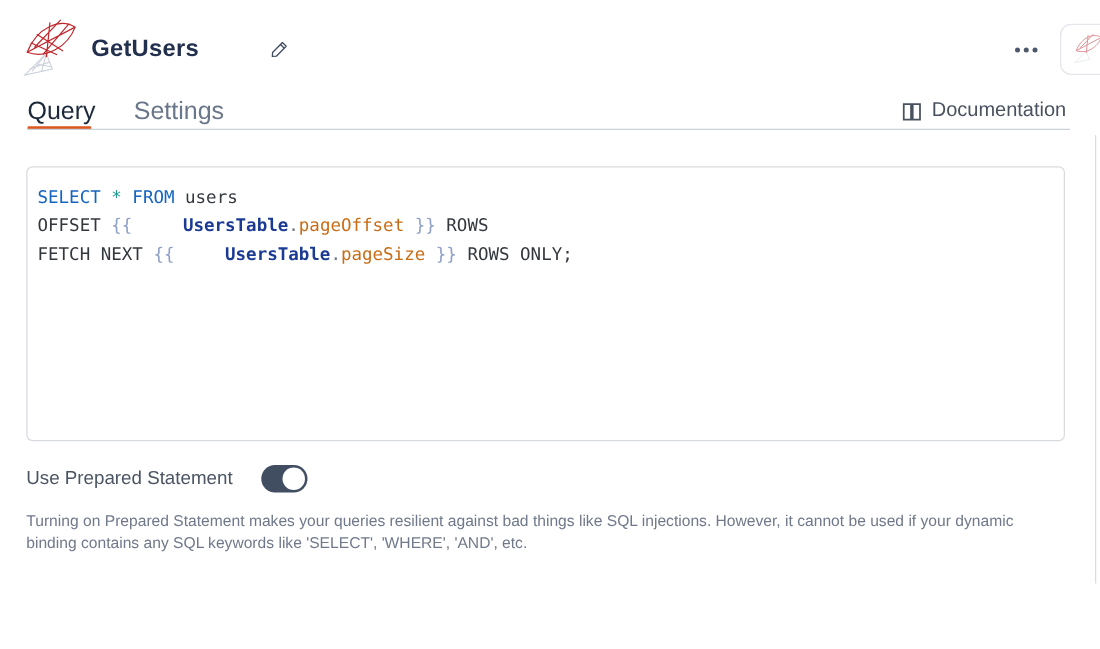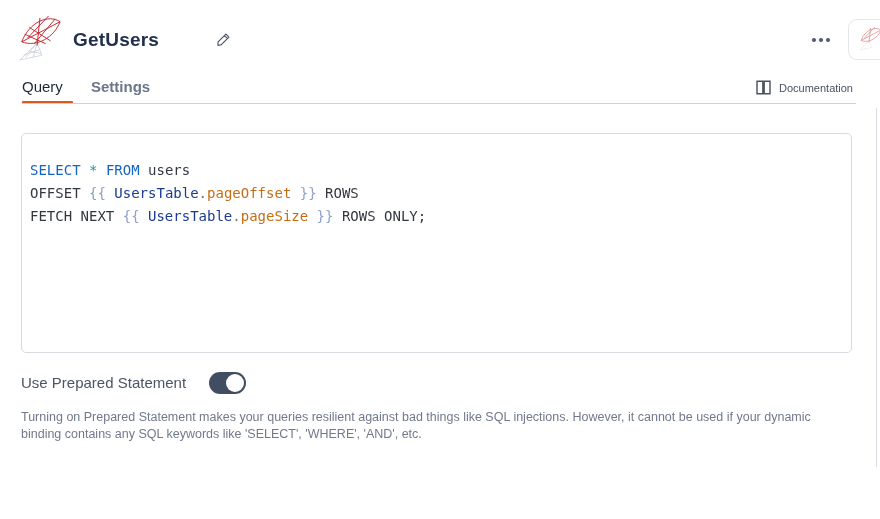--- a/index.html
+++ b/index.html
@@ -30,47 +30,47 @@
   .ds-btn {
     position:absolute; left:848px; top:19px; width:46px; height:41px;
     background:#fff; border:1px solid #e3e6ea; border-radius:9px; cursor:pointer;
     display:flex; align-items:center; padding-left:9px;
   }
   .ds-btn svg { width:24px; height:27px; opacity:.8; }
 
   
   .tab {
     position:absolute; top:78px; background:none; border:none; cursor:pointer;
-    font-size:15px; font-family:"Liberation Sans", sans-serif;
+    font-size:20px; font-family:"Liberation Sans", sans-serif;
   }
   .tab-query { left:22px; color:#1d2939; }
-  .tab-settings { left:91px; color:#6a7689;font-weight:bold; }
+  .tab-settings { left:107px; color:#6a7689; }
   .tab-underline {
     position:absolute; left:22px; top:101px; width:51px; height:3px;
     background:var(--accent, #dd571e); border-radius:1px;
   }
   .tab-divider {
     position:absolute; left:22px; top:103px; width:834px; height:1px; background:#ccd2d9;
   }
   .doc-link {
     position:absolute; right:27px; top:80px; display:flex; align-items:center; gap:7px;
-    color:#4a5260; font-size:11px; text-decoration:none; cursor:pointer;
+    color:#4a5260; font-size:16px; text-decoration:none; cursor:pointer;
   }
 
   
   .code-box {
     position:absolute; left:21px; top:133px; width:831px; height:220px;
     border:1px solid #d7dbe0; border-radius:5px; background:#fff;
-    padding:25px 8px; cursor:text; overflow:hidden;
+    padding:13px 8px; cursor:text; overflow:hidden;
   }
   .code-line {
     font-family:"DejaVu Sans Mono","Liberation Mono",monospace;
     font-size:14px; line-height:23px; white-space:pre;
   }
-  .tok-entity { font-weight:normal; }
+  .tok-entity { font-weight:bold;margin-left:32px; }
 
   
   .ps-row {
     position:absolute; left:21px; top:370px; display:flex; align-items:center; gap:23px;
     height:25px;
   }
   .ps-label { font-size:15px; color:#4b5563; }
   .toggle {
     position:relative; width:37px; height:22px; border-radius:11px;
     background:var(--toggle-on, #414e62); border:none; cursor:pointer; display:block;

